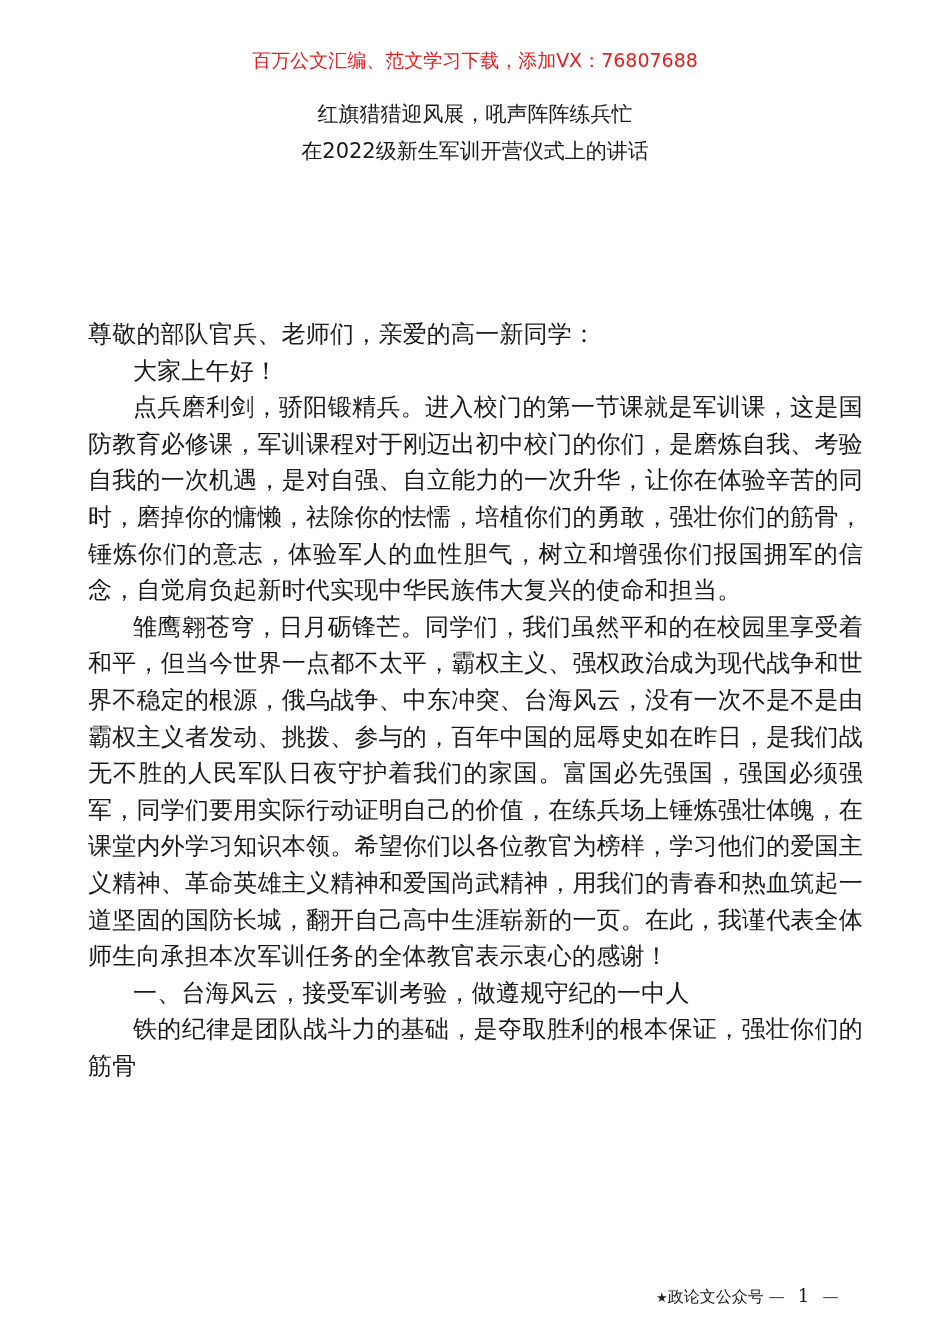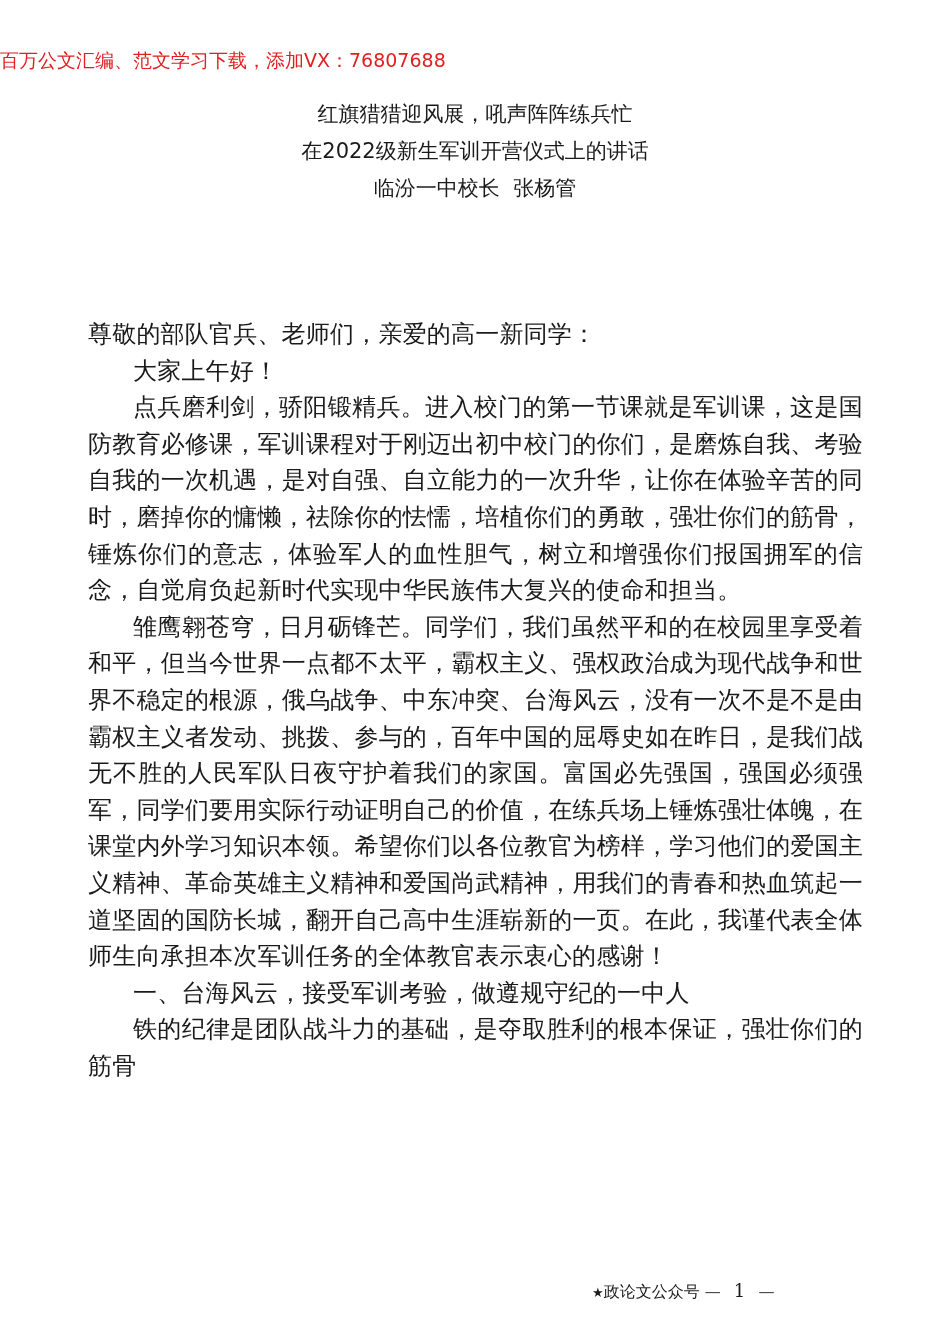--- a/index.html
+++ b/index.html
@@ -13,20 +13,21 @@
       position: relative;
       overflow: hidden;
       font-family: "DejaVu Sans", "Liberation Sans", sans-serif;
       color: #1a1a1a;
     }
     .watermark {
       position: absolute;
       top: 46px;
       left: 0;
       width: 950px;
+      text-align: center;
       font-size: 19px;
       color: #e02020;
       line-height: 28px;
     }
     .title-block {
       position: absolute;
       top: 96px;
       left: 0;
       width: 950px;
       text-align: center;
@@ -54,23 +55,23 @@
     }
     .para.indent {
       text-indent: 45px;
     }
     .para.heading {
       text-indent: 45px;
     }
     .footer {
       position: absolute;
       top: 1282px;
-      left: 592px;
+      left: 656px;
       font-size: 16px;
-      line-height: 18px;
+      line-height: 28px;
       color: #1a1a1a;
       white-space: nowrap;
     }
     .footer .page-num {
       font-family: "DejaVu Serif", "Liberation Serif", serif;
       margin-left: 8px;
       font-size: 18px;
     }
     .footer .dash {
       font-family: "DejaVu Serif", "Liberation Serif", serif;
@@ -81,21 +82,20 @@
     }
   </style>
 </head>
 <body>
 
 <div class="watermark">百万公文汇编、范文学习下载，添加VX：76807688</div>
 
 <div class="title-block">
   <div class="title-line">红旗猎猎迎风展，吼声阵阵练兵忙</div>
   <div class="title-line">在2022级新生军训开营仪式上的讲话</div>
-  <div class="title-line" style="white-space: pre;">临汾一中校长  张杨管</div>
 </div>
 
 <div class="body-text">
   <p class="para">尊敬的部队官兵、老师们，亲爱的高一新同学：</p>
   <p class="para indent">大家上午好！</p>
   <p class="para indent">点兵磨利剑，骄阳锻精兵。进入校门的第一节课就是军训课，这是国防教育必修课，军训课程对于刚迈出初中校门的你们，是磨炼自我、考验自我的一次机遇，是对自强、自立能力的一次升华，让你在体验辛苦的同时，磨掉你的慵懒，祛除你的怯懦，培植你们的勇敢，强壮你们的筋骨，锤炼你们的意志，体验军人的血性胆气，树立和增强你们报国拥军的信念，自觉肩负起新时代实现中华民族伟大复兴的使命和担当。</p>
   <p class="para indent">雏鹰翱苍穹，日月砺锋芒。同学们，我们虽然平和的在校园里享受着和平，但当今世界一点都不太平，霸权主义、强权政治成为现代战争和世界不稳定的根源，俄乌战争、中东冲突、台海风云，没有一次不是不是由霸权主义者发动、挑拨、参与的，百年中国的屈辱史如在昨日，是我们战无不胜的人民军队日夜守护着我们的家国。富国必先强国，强国必须强军，同学们要用实际行动证明自己的价值，在练兵场上锤炼强壮体魄，在课堂内外学习知识本领。希望你们以各位教官为榜样，学习他们的爱国主义精神、革命英雄主义精神和爱国尚武精神，用我们的青春和热血筑起一道坚固的国防长城，翻开自己高中生涯崭新的一页。在此，我谨代表全体师生向承担本次军训任务的全体教官表示衷心的感谢！</p>
   <p class="para heading">一、台海风云，接受军训考验，做遵规守纪的一中人</p>
   <p class="para indent">铁的纪律是团队战斗力的基础，是夺取胜利的根本保证，强壮你们的筋骨</p>
 </div>

